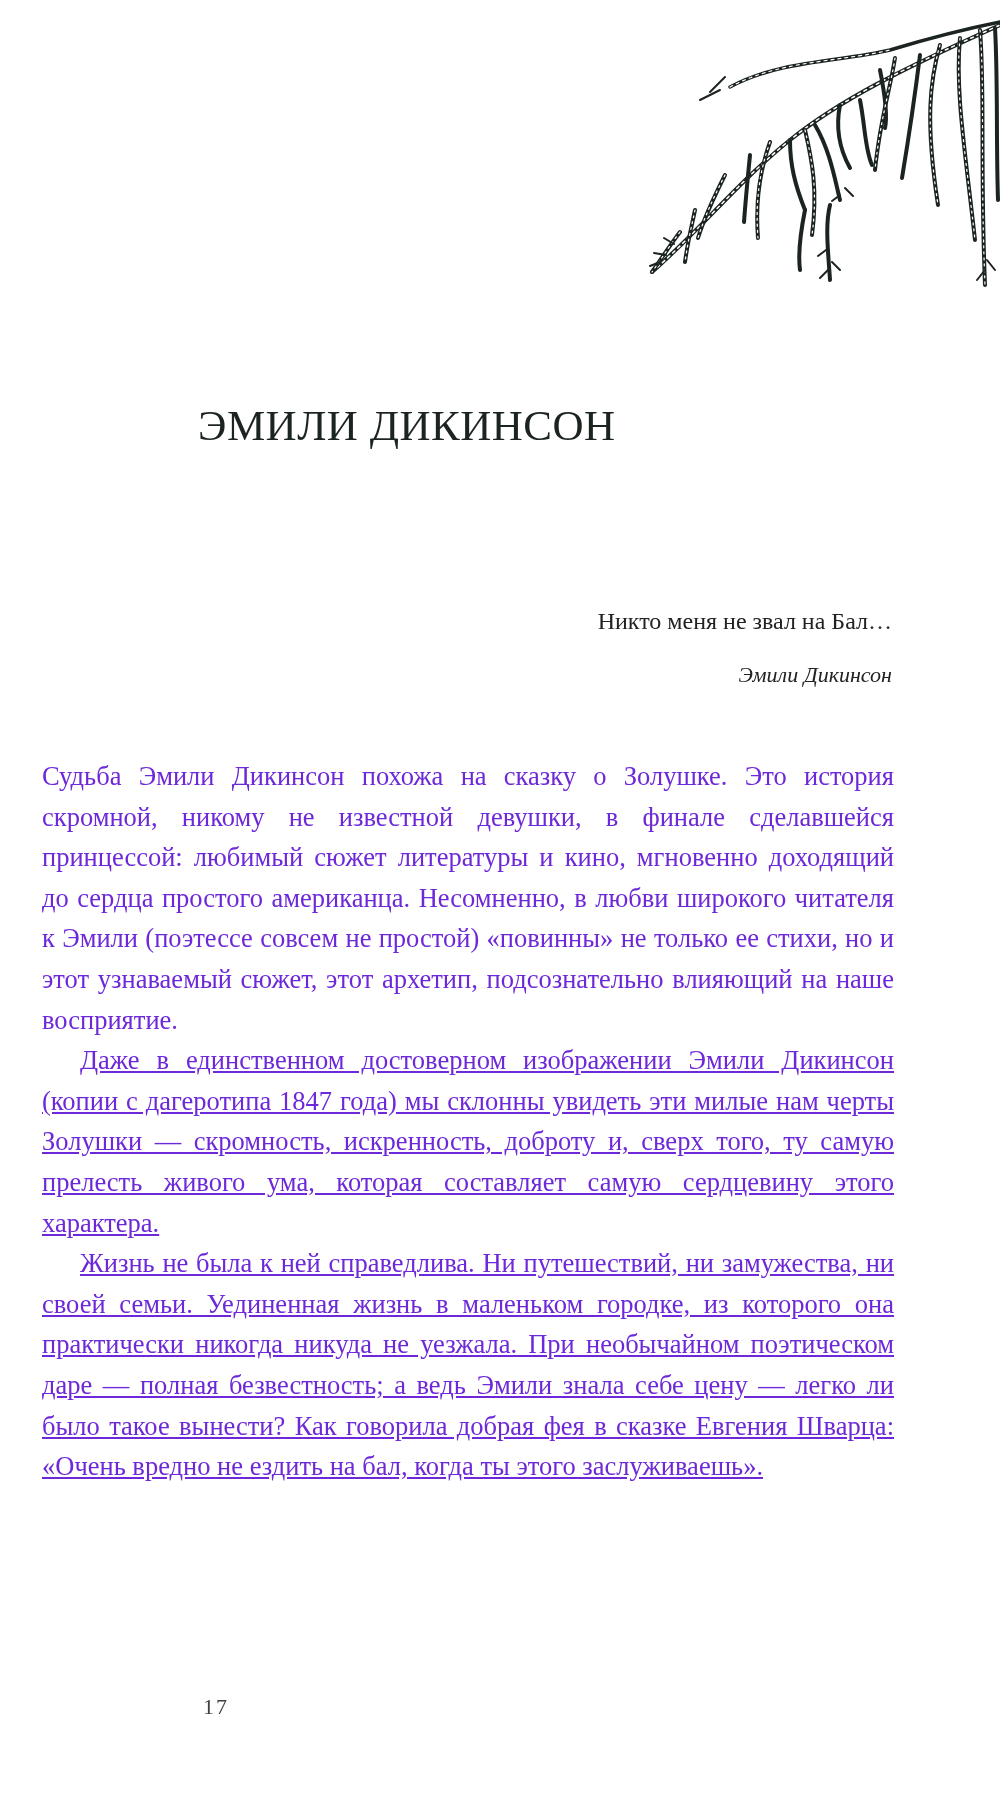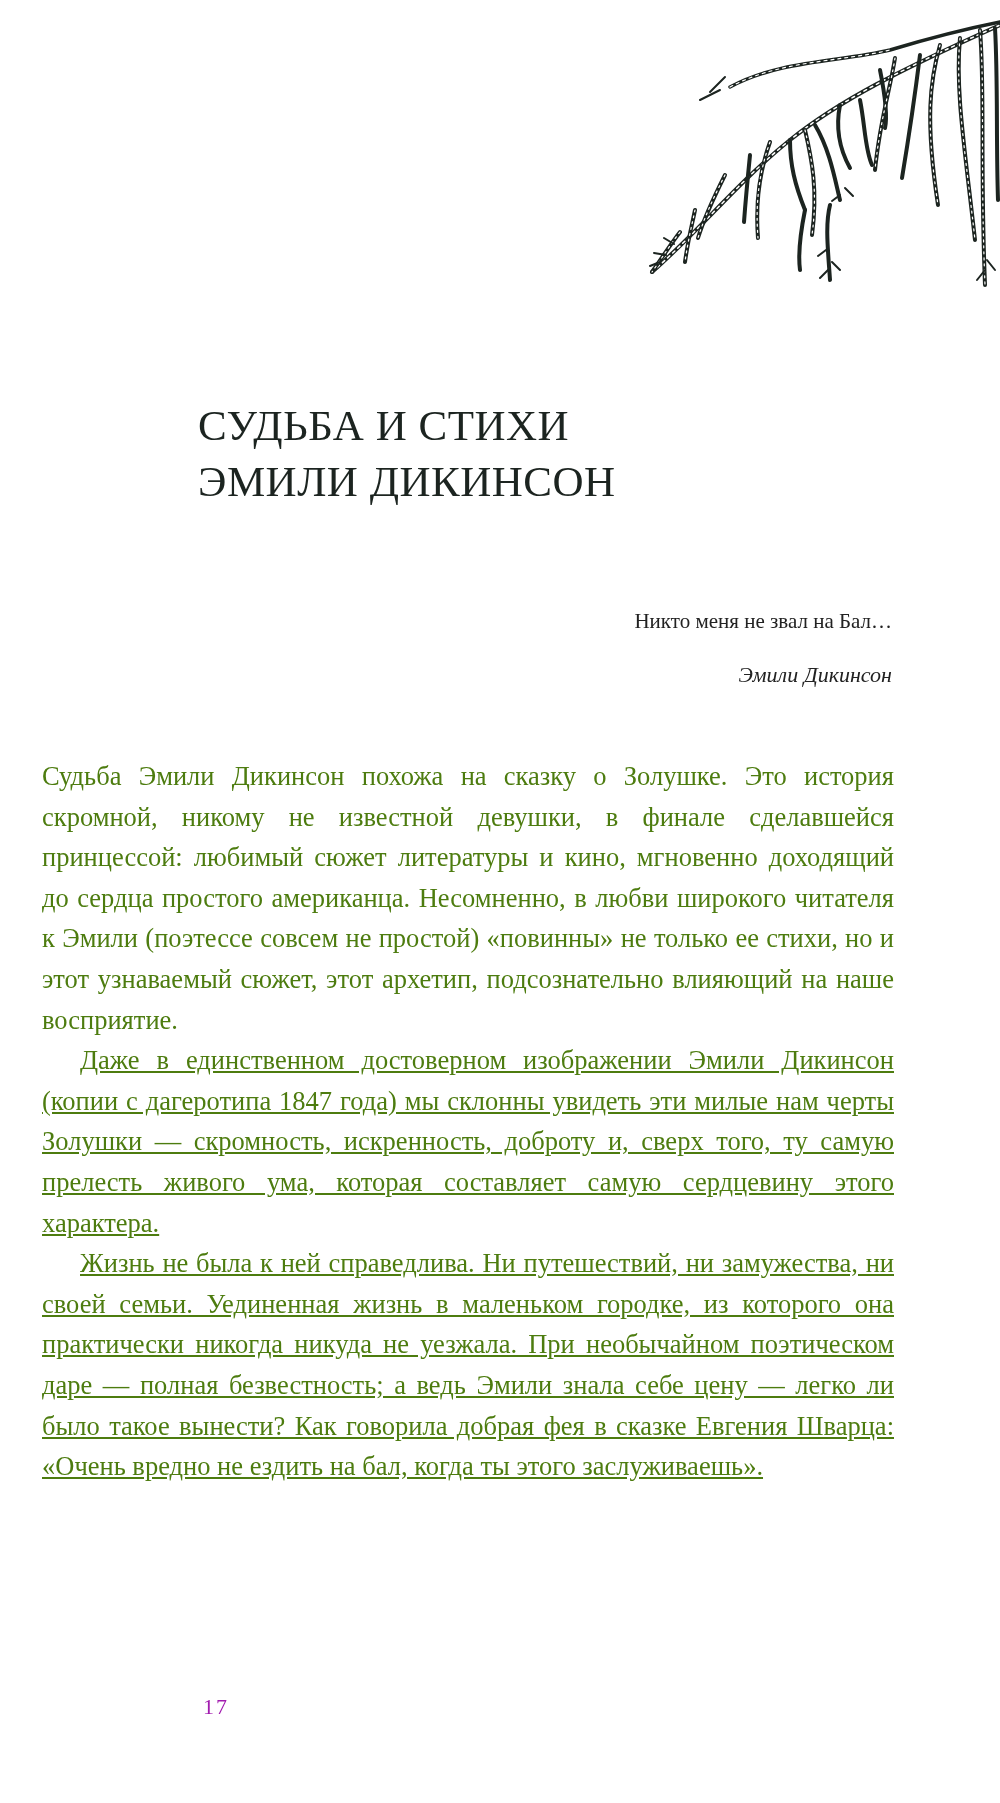--- a/index.html
+++ b/index.html
@@ -36,56 +36,56 @@
     }
     .heading span { display: block; }
     .epigraph {
       position: absolute;
       right: 108px;
       top: 606px;
       text-align: right;
       margin: 0;
     }
     .epigraph-line {
-      font-size: 21px;
+      font-size: 24px;
       line-height: 30px;
       color: #222;
     }
     .epigraph-author {
       font-style: italic;
       font-size: 22px;
       line-height: 30px;
       margin-top: 24px;
       color: #222;
     }
     .body-text {
       position: absolute;
       left: 42px;
       top: 756px;
       width: 852px;
       font-size: 26.5px;
       line-height: 40.6px;
-      color: #4d7c0f;
+      color: #6d28d9;
       text-align: justify;
     }
     .body-text p {
       margin: 0;
       text-indent: 0;
     }
     .body-text p + p {
       text-indent: 38px;
       text-decoration: underline;
     }
     .page-number {
       position: absolute;
       left: 203px;
       top: 1694px;
       font-size: 22px;
       line-height: 26px;
-      color: #a21caf;
+      color: #404040;
       letter-spacing: 2px;
     }
   </style>
 </head>
 <body>
 
 <div class="branch">
   <svg width="360" height="300" viewBox="0 0 360 300" xmlns="http://www.w3.org/2000/svg">
     <g fill="none" stroke="#1c2420" stroke-linecap="round" stroke-linejoin="round">
 
@@ -132,21 +132,20 @@
         <path d="M188 270 l-8 8 M192 262 l8 8 M186 250 l-8 6"></path>
         <path d="M200 195 l-8 6 M205 188 l8 8"></path>
         <path d="M345 270 l-8 10 M347 260 l8 10"></path>
         <path d="M60 100 l20 -10 M70 92 l15 -15"></path>
       </g>
     </g>
   </svg>
 </div>
 
 <h1 class="heading">
-  <span>СУДЬБА И СТИХИ</span>
   <span>ЭМИЛИ ДИКИНСОН</span>
 </h1>
 
 <div class="epigraph">
   <div class="epigraph-line">Никто меня не звал на Бал…</div>
   <div class="epigraph-author">Эмили Дикинсон</div>
 </div>
 
 <div class="body-text">
   <p>Судьба Эмили Дикинсон похожа на сказку о Золушке. Это история скромной, никому не известной девушки, в финале сделавшейся принцессой: любимый сюжет литературы и кино, мгновенно доходящий до сердца простого американца. Несомненно, в любви широкого читателя к Эмили (поэтессе совсем не простой) «повинны» не только ее стихи, но и этот узнаваемый сюжет, этот архетип, подсознательно влияющий на наше восприятие.</p>

